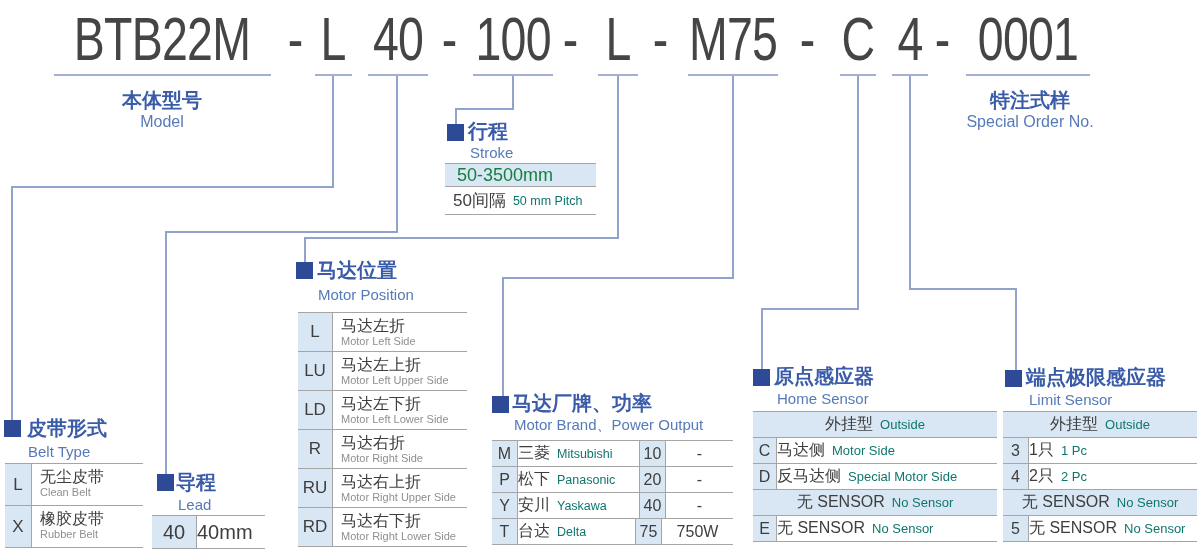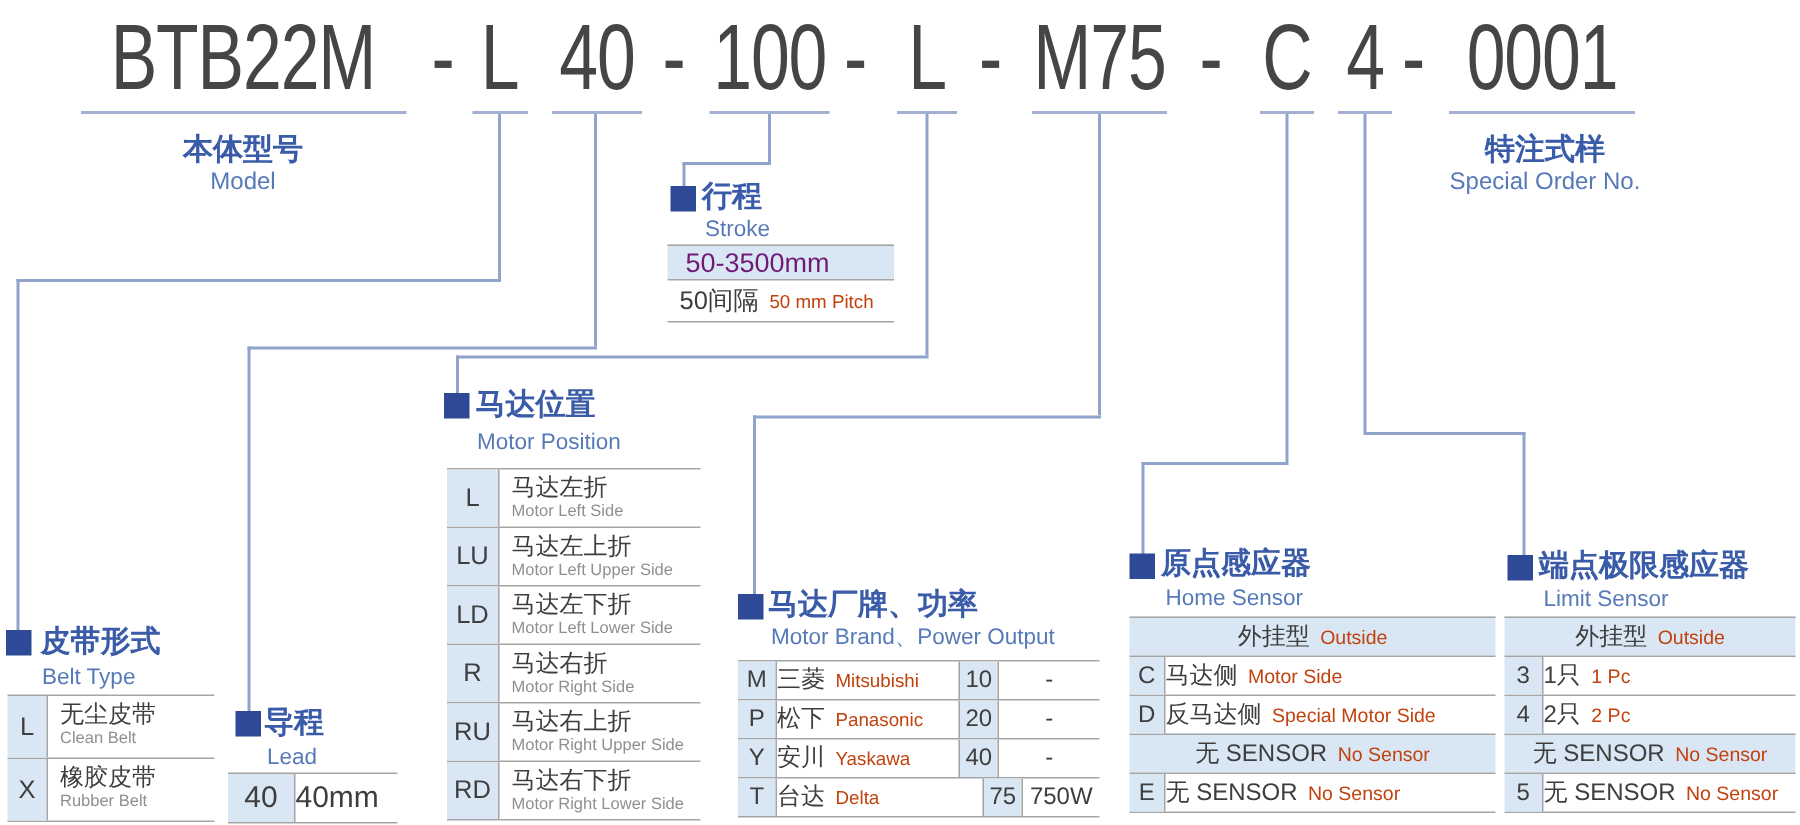--- a/index.html
+++ b/index.html
@@ -25,21 +25,21 @@
   .tbl{position:absolute;border-bottom:1px solid #a5a5a5;}
   .tr{display:flex;border-top:1px solid #a5a5a5;box-sizing:border-box;}
   .cell-code{background:#d9e7f4;display:flex;align-items:center;justify-content:center;
              font-size:17px;color:#3e3e3e;flex:none;}
   .cell-main{border-left:1px solid #a5a5a5;flex:1;min-width:0;box-sizing:border-box;}
   .two .cell-main{padding:3px 0 0 8px;}
   .zh2{font-size:16px;font-weight:500;color:#3e3e3e;line-height:19px;white-space:nowrap;}
   .en2{font-size:11px;color:#8f8f8f;line-height:13px;white-space:nowrap;}
   .one .cell-main{display:flex;align-items:center;}
   .zh1{font-size:16px;font-weight:500;color:#3e3e3e;white-space:nowrap;}
-  .en1{font-size:13px;color:#c2410c;margin-left:7px;white-space:nowrap;text-align:right;}
+  .en1{font-size:13px;color:#0f766e;margin-left:7px;white-space:nowrap;text-align:right;}
   .hdr{background:#d9e7f4;display:flex;align-items:center;justify-content:center;}
   .ctr{display:flex;align-items:center;justify-content:center;}
 </style>
 </head>
 <body>
 
 <div id="canvas">
 
   <div class="seg" style="left:42px;width:240px">BTB22M</div>
   <div class="seg" style="left:275px;width:40px">-</div>
@@ -102,21 +102,21 @@
   <div class="biglabel" style="left:930px;top:88px;width:200px">
     <div class="zhl">特注式样</div>
     <div class="enl">Special Order No.</div>
   </div>
 
   <div class="sq" style="left:447px;top:124px"></div>
   <div class="sec-zh" style="left:468px;top:120px">行程</div>
   <div class="sec-en" style="left:470px;top:144px">Stroke</div>
   <div class="tbl" style="left:445px;top:163px;width:151px">
     <div class="tr hdr" style="height:23px;justify-content:flex-start;padding-left:12px">
-      <span style="font-size:18px;font-weight:500;color:#701a75">50-3500mm</span>
+      <span style="font-size:18px;font-weight:500;color:#15803d">50-3500mm</span>
     </div>
     <div class="tr one" style="height:28px;align-items:center;padding-left:8px">
       <span class="zh1" style="font-size:17px">50间隔</span>
       <span class="en1" style="font-size:12.5px">50 mm Pitch</span>
     </div>
   </div>
 
   <div class="sq" style="left:4px;top:420px"></div>
   <div class="sec-zh" style="left:27px;top:417px">皮带形式</div>
   <div class="sec-en" style="left:28px;top:443px">Belt Type</div>
@@ -221,21 +221,21 @@
       <div class="cell-code" style="width:25px;font-size:16px">Y</div>
       <div class="cell-main" style="width:122px;flex:none">
         <span class="zh1">安川</span>
         <span class="en1" style="font-size:12.5px">Yaskawa</span>
       </div>
       <div class="cell-main ctr" style="width:26px;flex:none;padding-left:0;background:#d9e7f4;font-size:16px;color:#3e3e3e">40</div>
       <div class="cell-main ctr" style="padding-left:0;font-size:16px;color:#3e3e3e">-</div>
     </div>
     <div class="tr one" style="height:26px">
       <div class="cell-code" style="width:25px;font-size:16px">T</div>
-      <div class="cell-main" style="width:138px;flex:none">
+      <div class="cell-main" style="width:118px;flex:none">
         <span class="zh1">台达</span>
         <span class="en1" style="font-size:12.5px">Delta</span>
       </div>
       <div class="cell-main ctr" style="width:26px;flex:none;padding-left:0;background:#d9e7f4;font-size:16px;color:#3e3e3e">75</div>
       <div class="cell-main ctr" style="padding-left:0;font-size:16px;color:#3e3e3e">750W</div>
     </div>
   </div>
 
   <div class="sq" style="left:753px;top:369px"></div>
   <div class="sec-zh" style="left:774px;top:365px">原点感应器</div>

